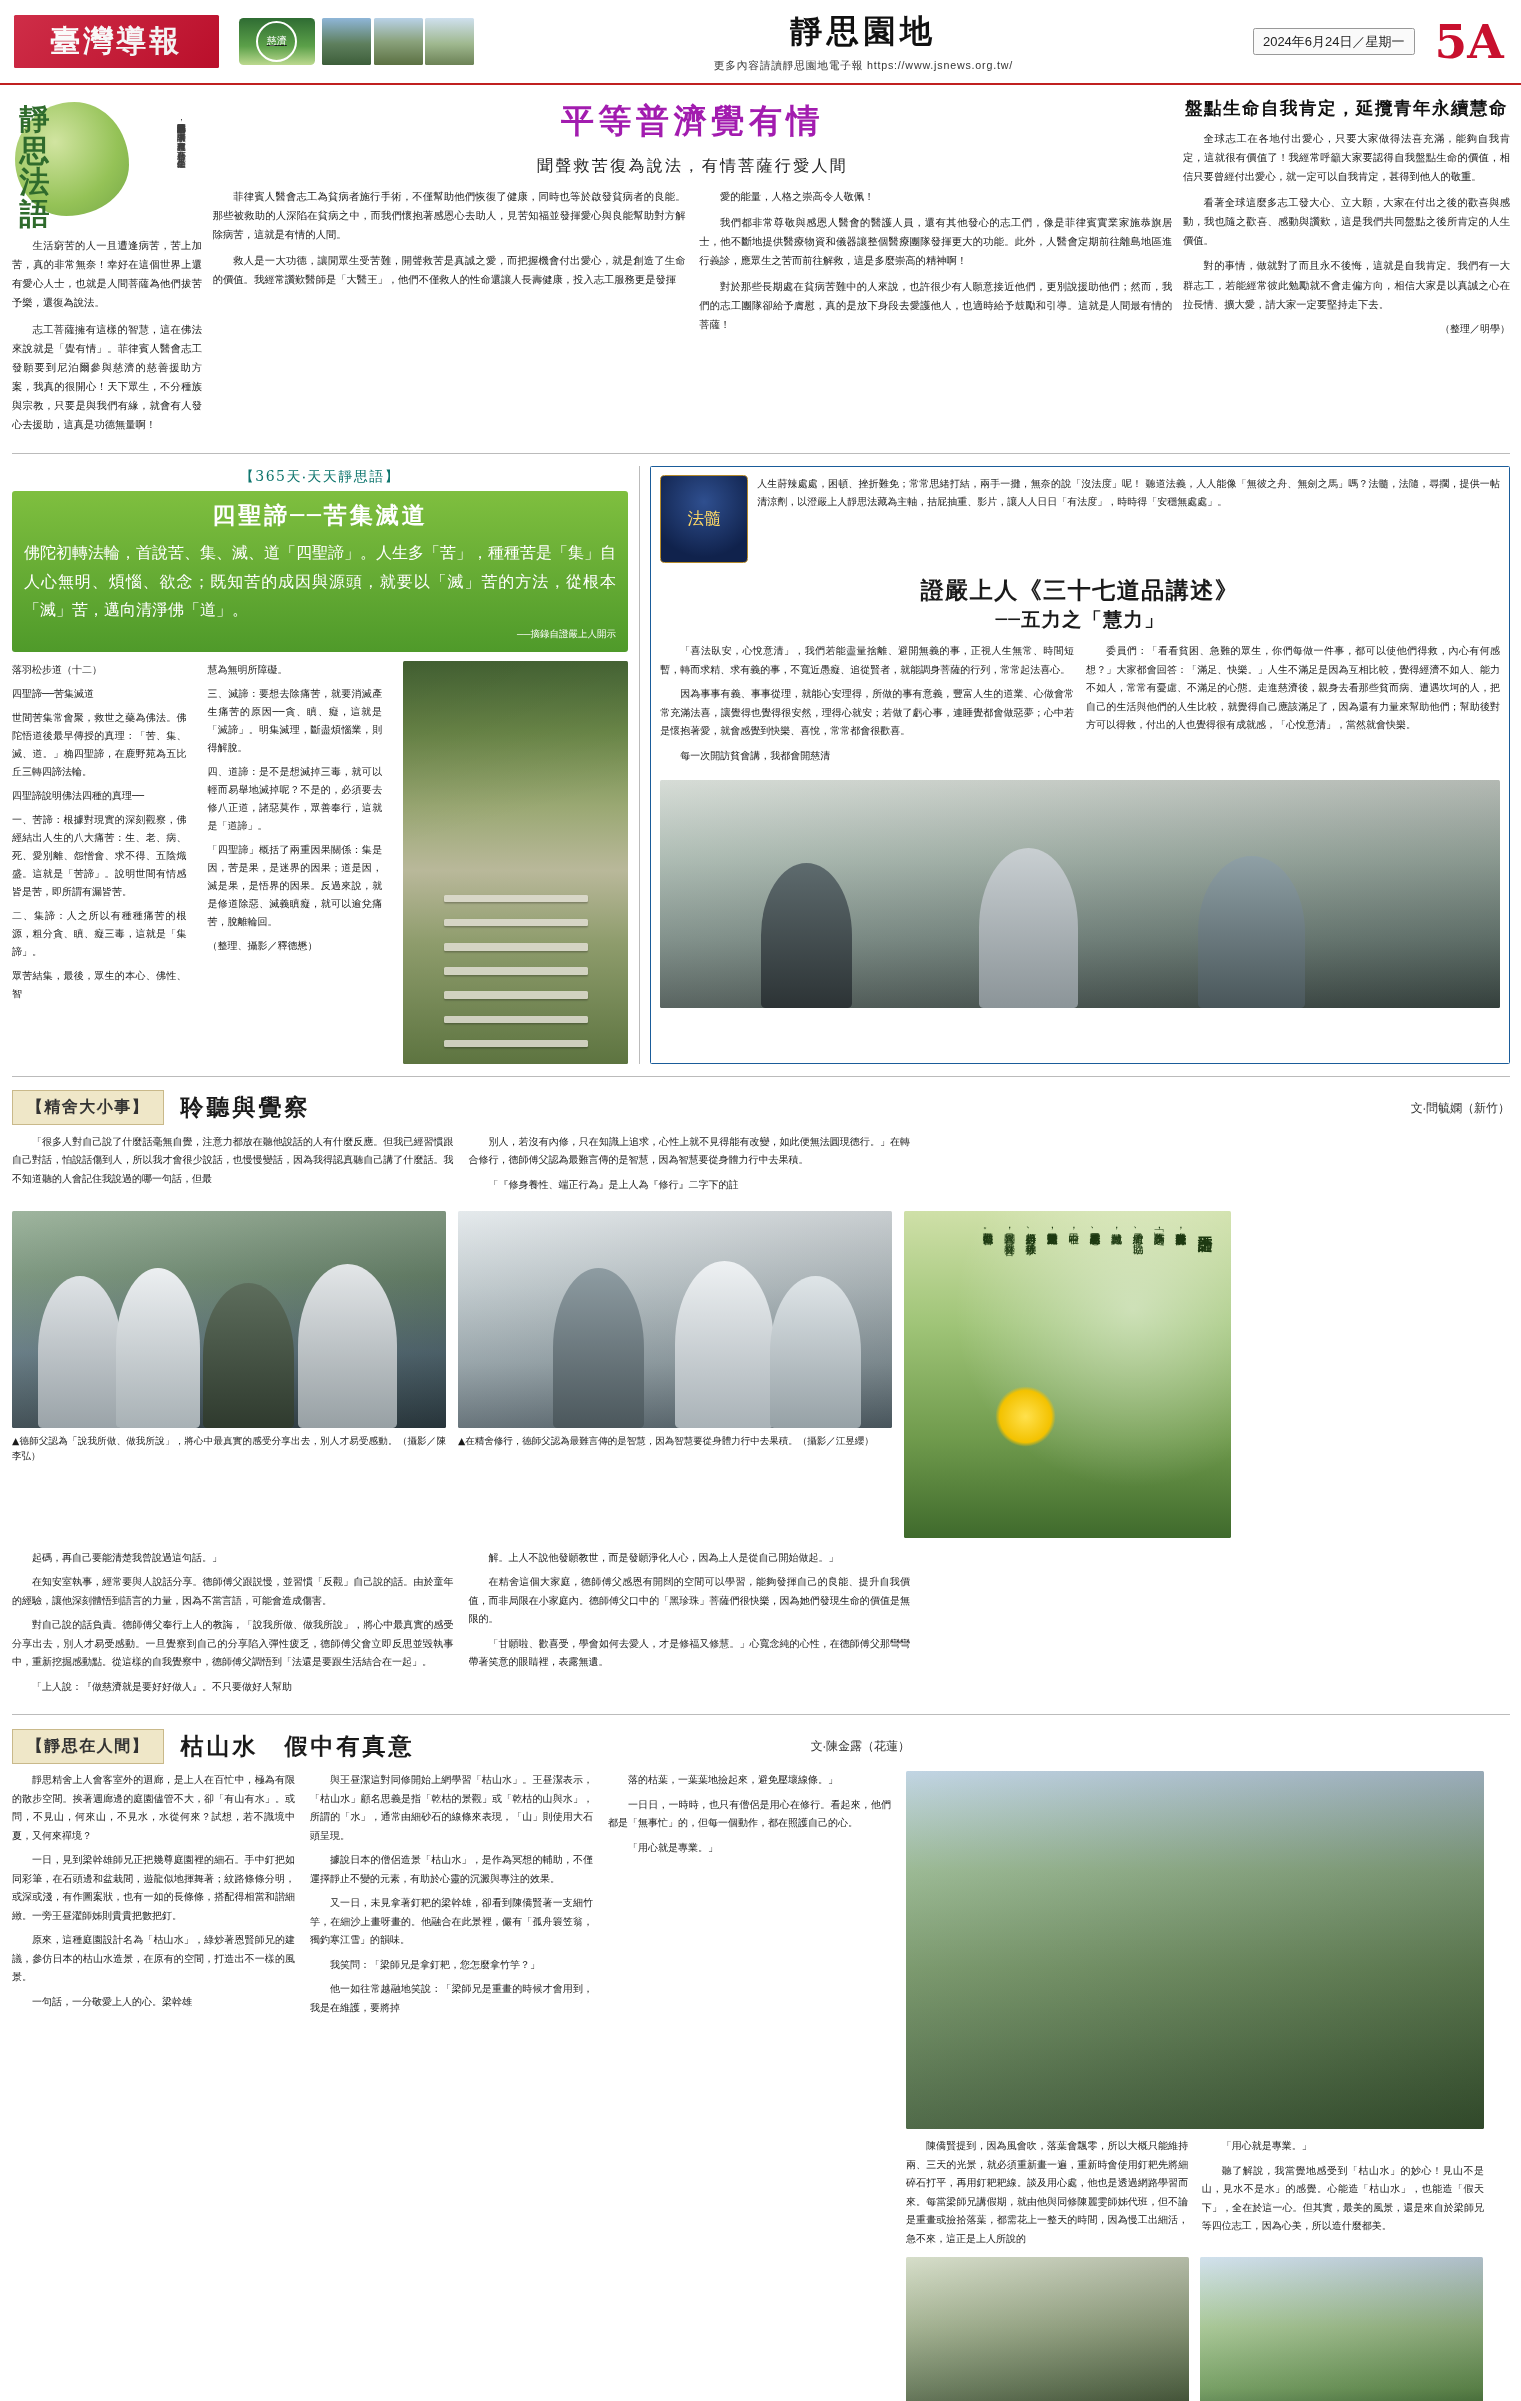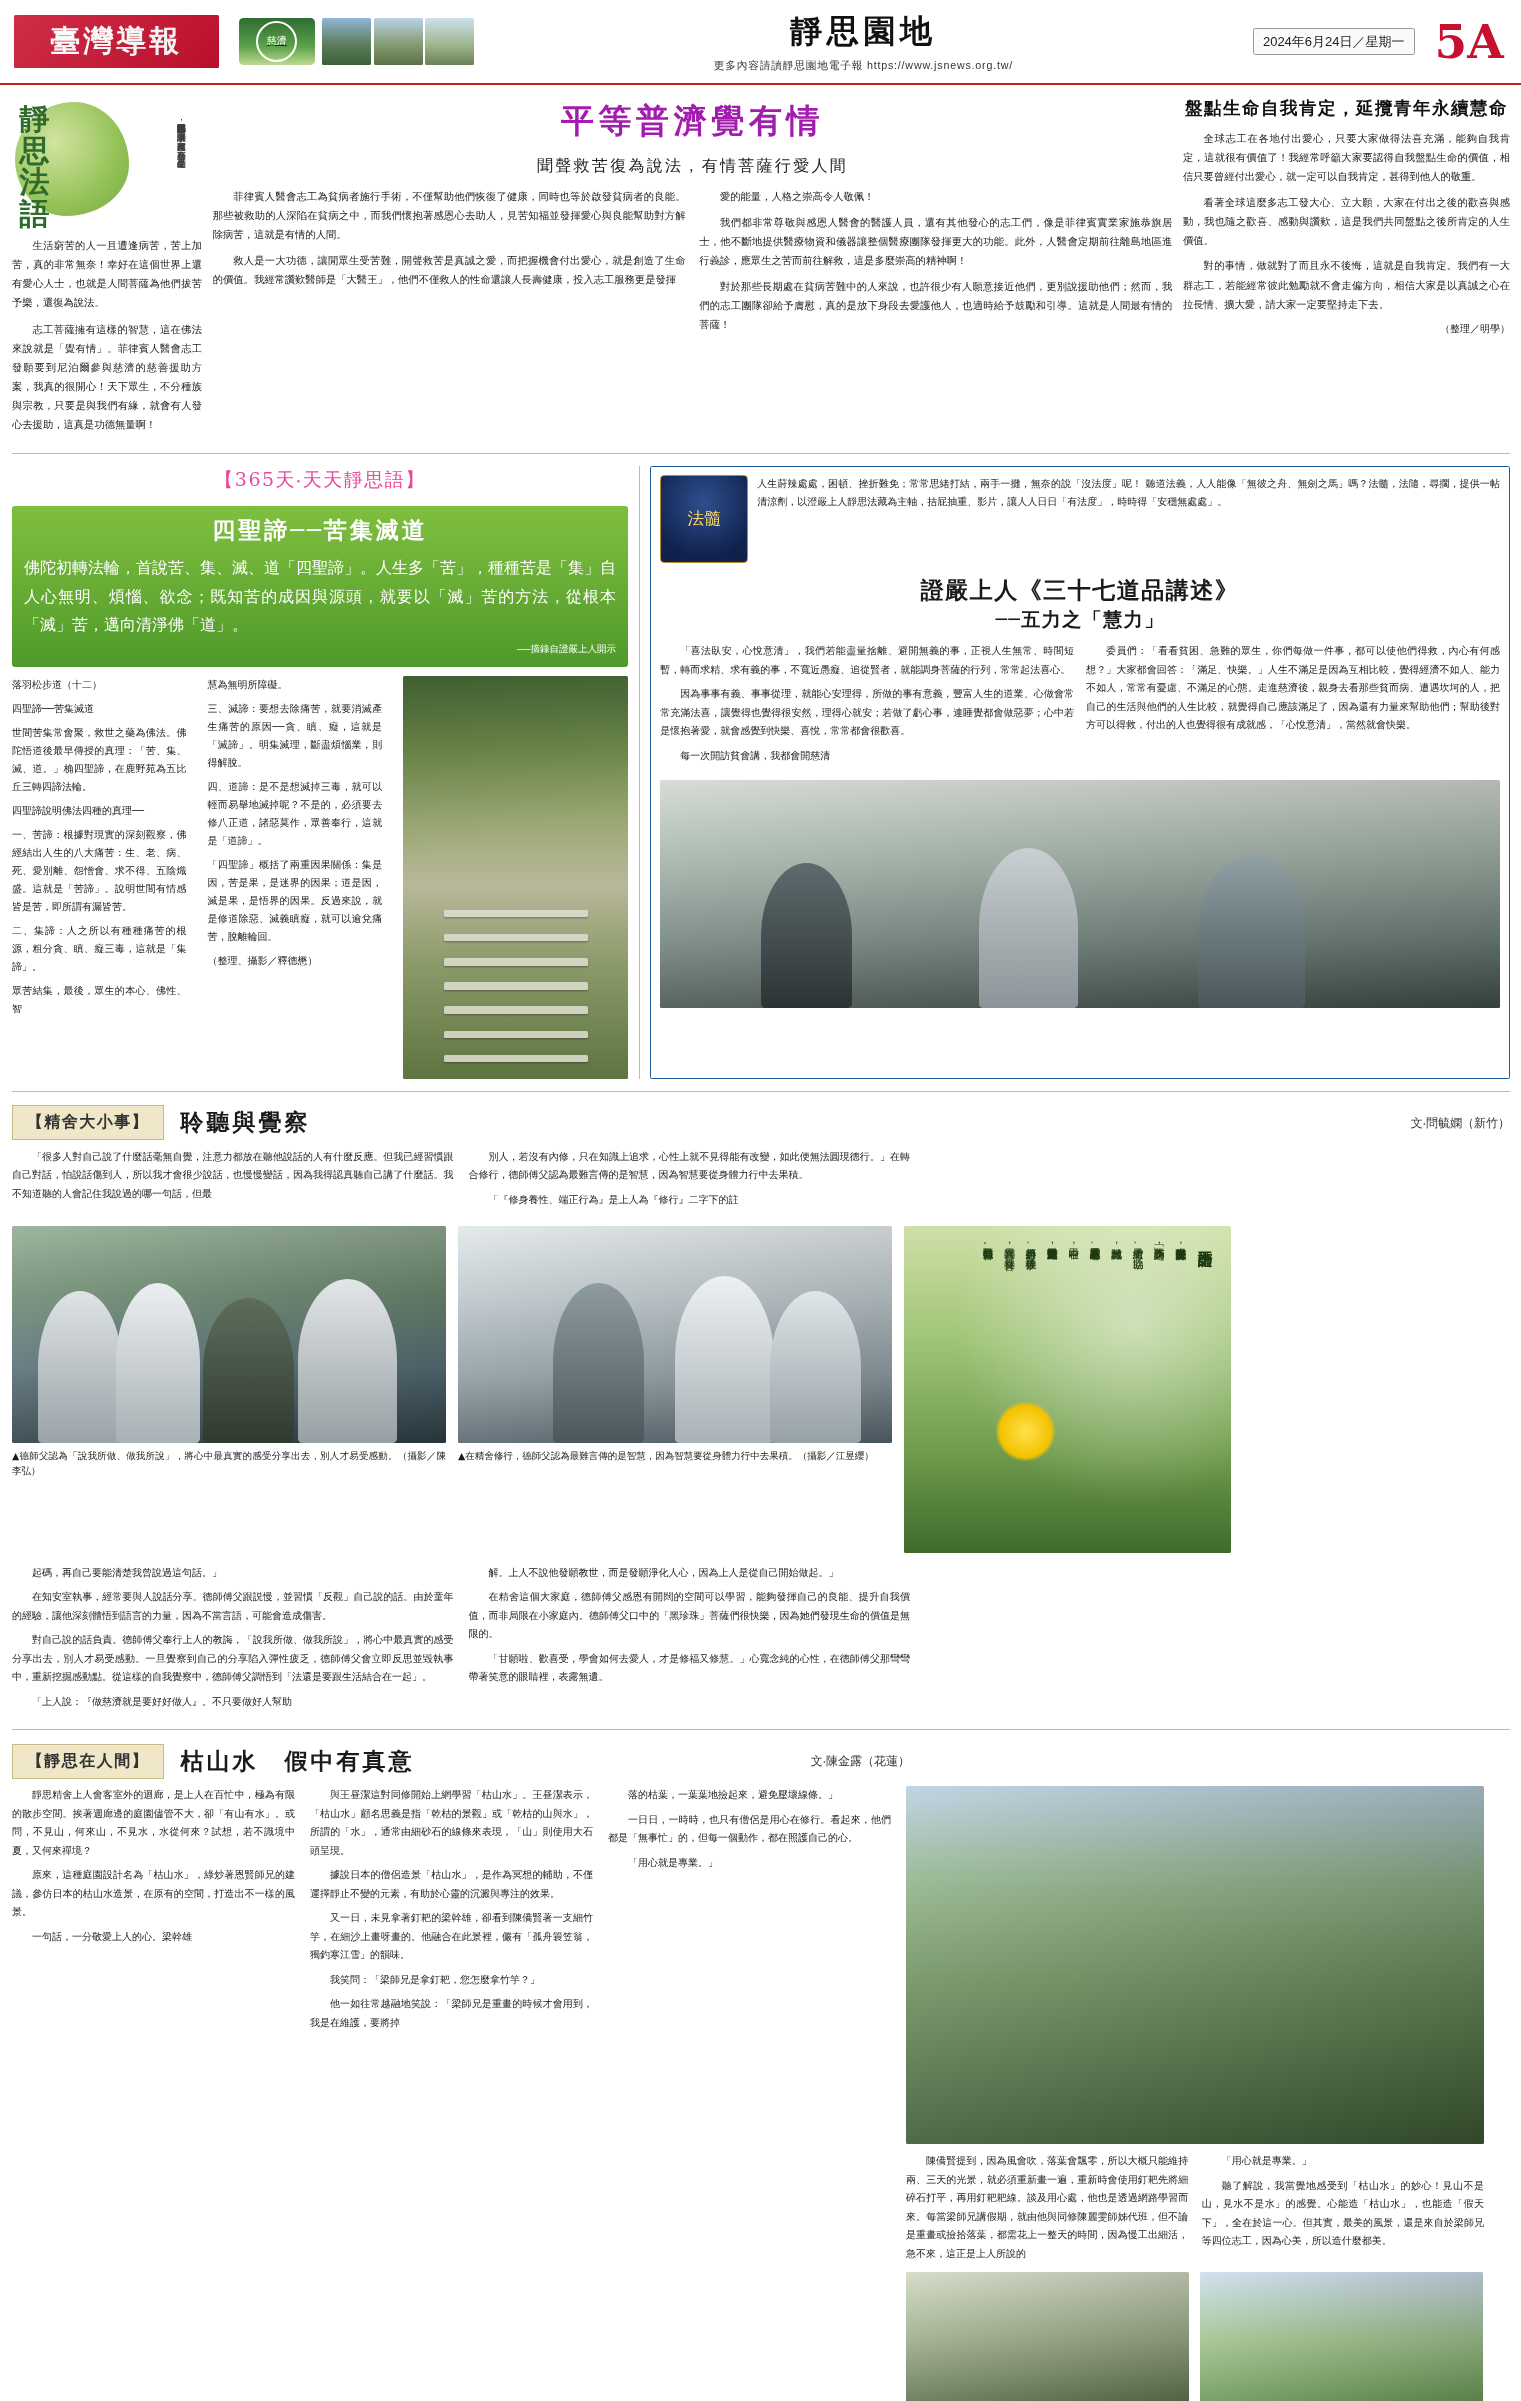--- a/index.html
+++ b/index.html
@@ -121,22 +121,22 @@
     font-size: 17.5px; letter-spacing: 1.5px; font-weight:bold; color:#111; margin-bottom: 9px;
   }
   .rh-body { font-size: 10.3px; line-height: 1.85; text-align: justify; font-family:"DejaVu Serif",serif; }
   .rh-body p { text-indent: 2em; margin-bottom: 6.8px; }
   .sig { text-align: right; font-size: 10px; margin-top: 3px; }
 
   
   .mid-section { display:flex; gap: 10.7px; margin-top: 12px; }
   .green-col { width: 616px; }
   .green-head {
-    text-align:center; font-family:"DejaVu Serif",serif; font-size: 19px;
-    letter-spacing: 1.5px; color:#ec4899; margin-bottom: 13px;
+    text-align:center; font-family:"DejaVu Serif",serif; font-size: 14px;
+    letter-spacing: 1.5px; color:#0f766e; margin-bottom: 5px;
   }
   .green-band {
     background: linear-gradient(180deg,#7fbf3f, #4f9a2a);
     color:#fff; border-radius: 3px; padding: 9px 12px 10.7px 12px;
   }
   .green-band .gb-title {
     text-align:center; font-family:"DejaVu Serif",serif; font-size: 23px;
     letter-spacing: 3px; font-weight:bold; margin-bottom: 7.6px;
   }
   .green-band .gb-text {
@@ -485,20 +485,21 @@
 
     <div class="sec-header" style="width:898px;">
       <div class="sec-tag">【靜思在人間】</div>
       <div class="sec-title">枯山水　假中有真意</div>
       <div class="sec-author">文‧陳金露（花蓮）</div>
     </div>
 
     <div class="bottom-cols">
       <div class="bcol">
         <p>靜思精舍上人會客室外的迴廊，是上人在百忙中，極為有限的散步空間。挨著週廊邊的庭園儘管不大，卻「有山有水」。或問，不見山，何來山，不見水，水從何來？試想，若不識境中夏，又何來禪境？</p>
+        <p>一日，見到梁幹雄師兄正把幾尊庭園裡的細石。手中釘把如同彩筆，在石頭邊和盆栽間，遊龍似地揮舞著；紋路條條分明，或深或淺，有作圖案狀，也有一如的長條條，搭配得相當和諧細緻。一旁王昼濯師姊則貴貴把數把釘。</p>
         <p>原來，這種庭園設計名為「枯山水」，綠炒著恩賢師兄的建議，參仿日本的枯山水造景，在原有的空間，打造出不一樣的風景。</p>
         <p>一句話，一分敬愛上人的心。梁幹雄</p>
       </div>
       <div class="bcol">
         <p>與王昼潔這對同修開始上網學習「枯山水」。王昼潔表示，「枯山水」顧名思義是指「乾枯的景觀」或「乾枯的山與水」，所謂的「水」，通常由細砂石的線條來表現，「山」則使用大石頭呈現。</p>
         <p>據說日本的僧侶造景「枯山水」，是作為冥想的輔助，不僅運擇靜止不變的元素，有助於心靈的沉澱與專注的效果。</p>
         <p>又一日，未見拿著釘耙的梁幹雄，卻看到陳僑賢著一支細竹竽，在細沙上畫呀畫的。他融合在此景裡，儼有「孤舟簑笠翁，獨釣寒江雪」的韻味。</p>
         <p>我笑問：「梁師兄是拿釘耙，您怎麼拿竹竽？」</p>
         <p>他一如往常越融地笑說：「梁師兄是重畫的時候才會用到，我是在維護，要將掉</p>
       </div>

